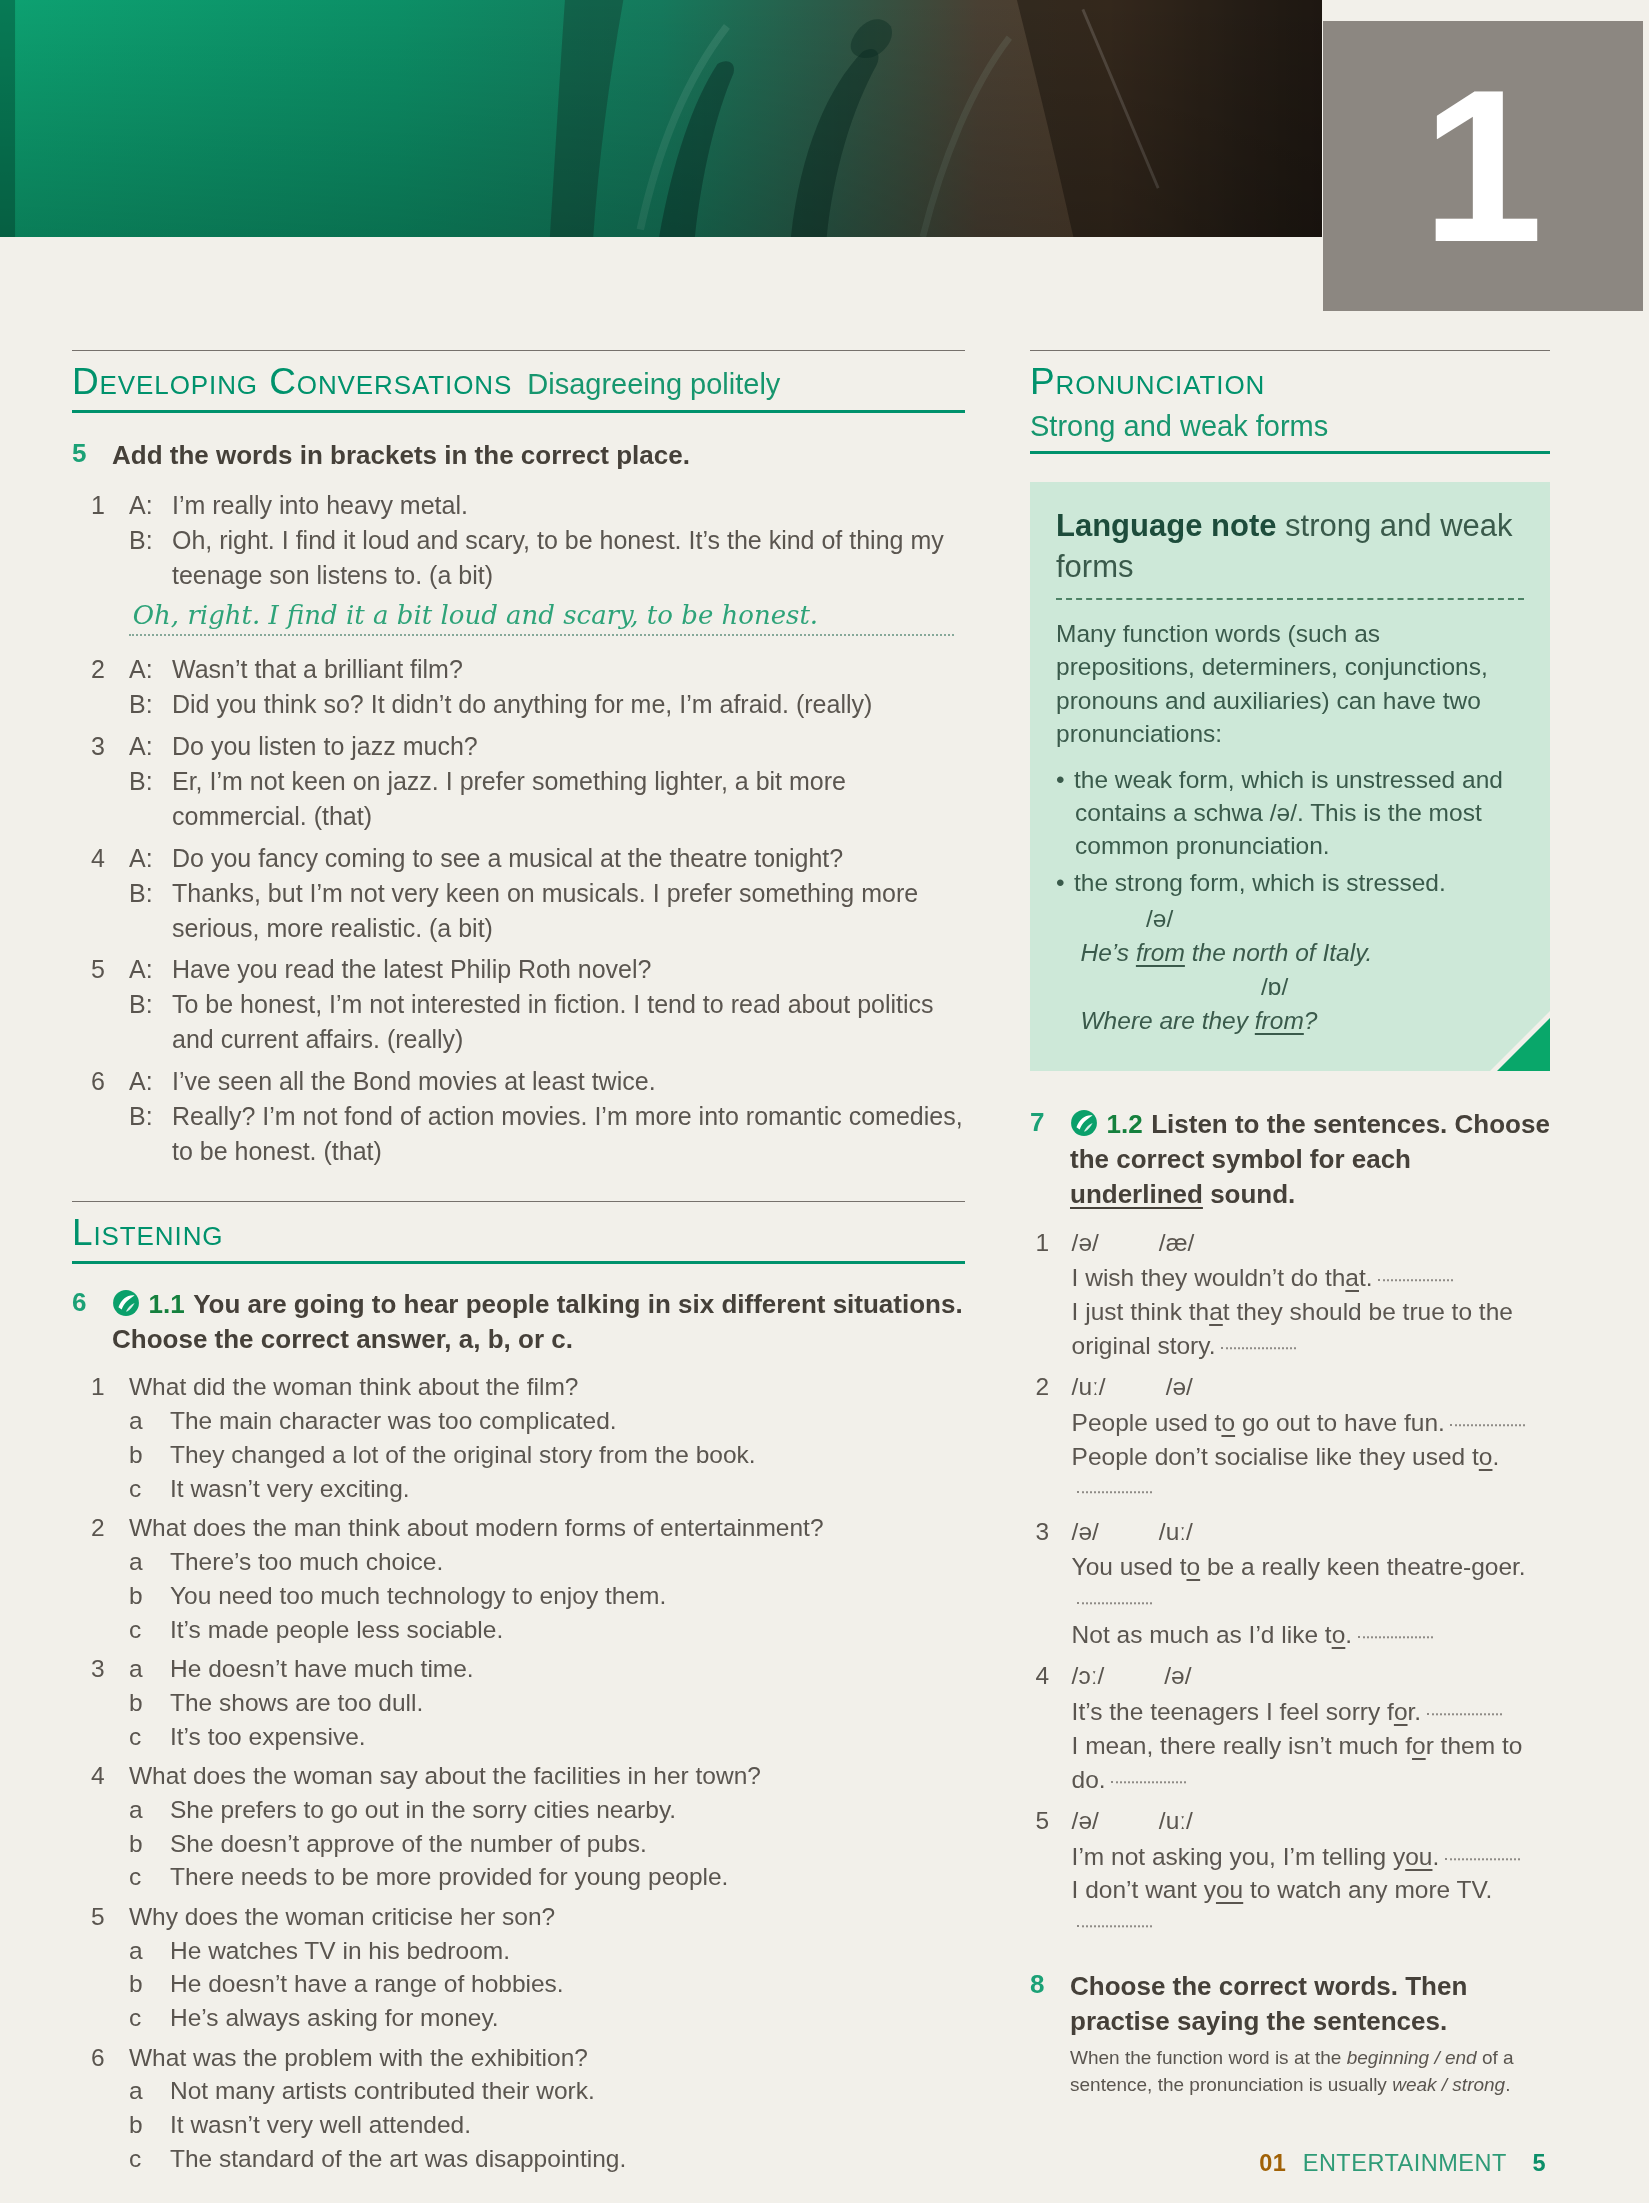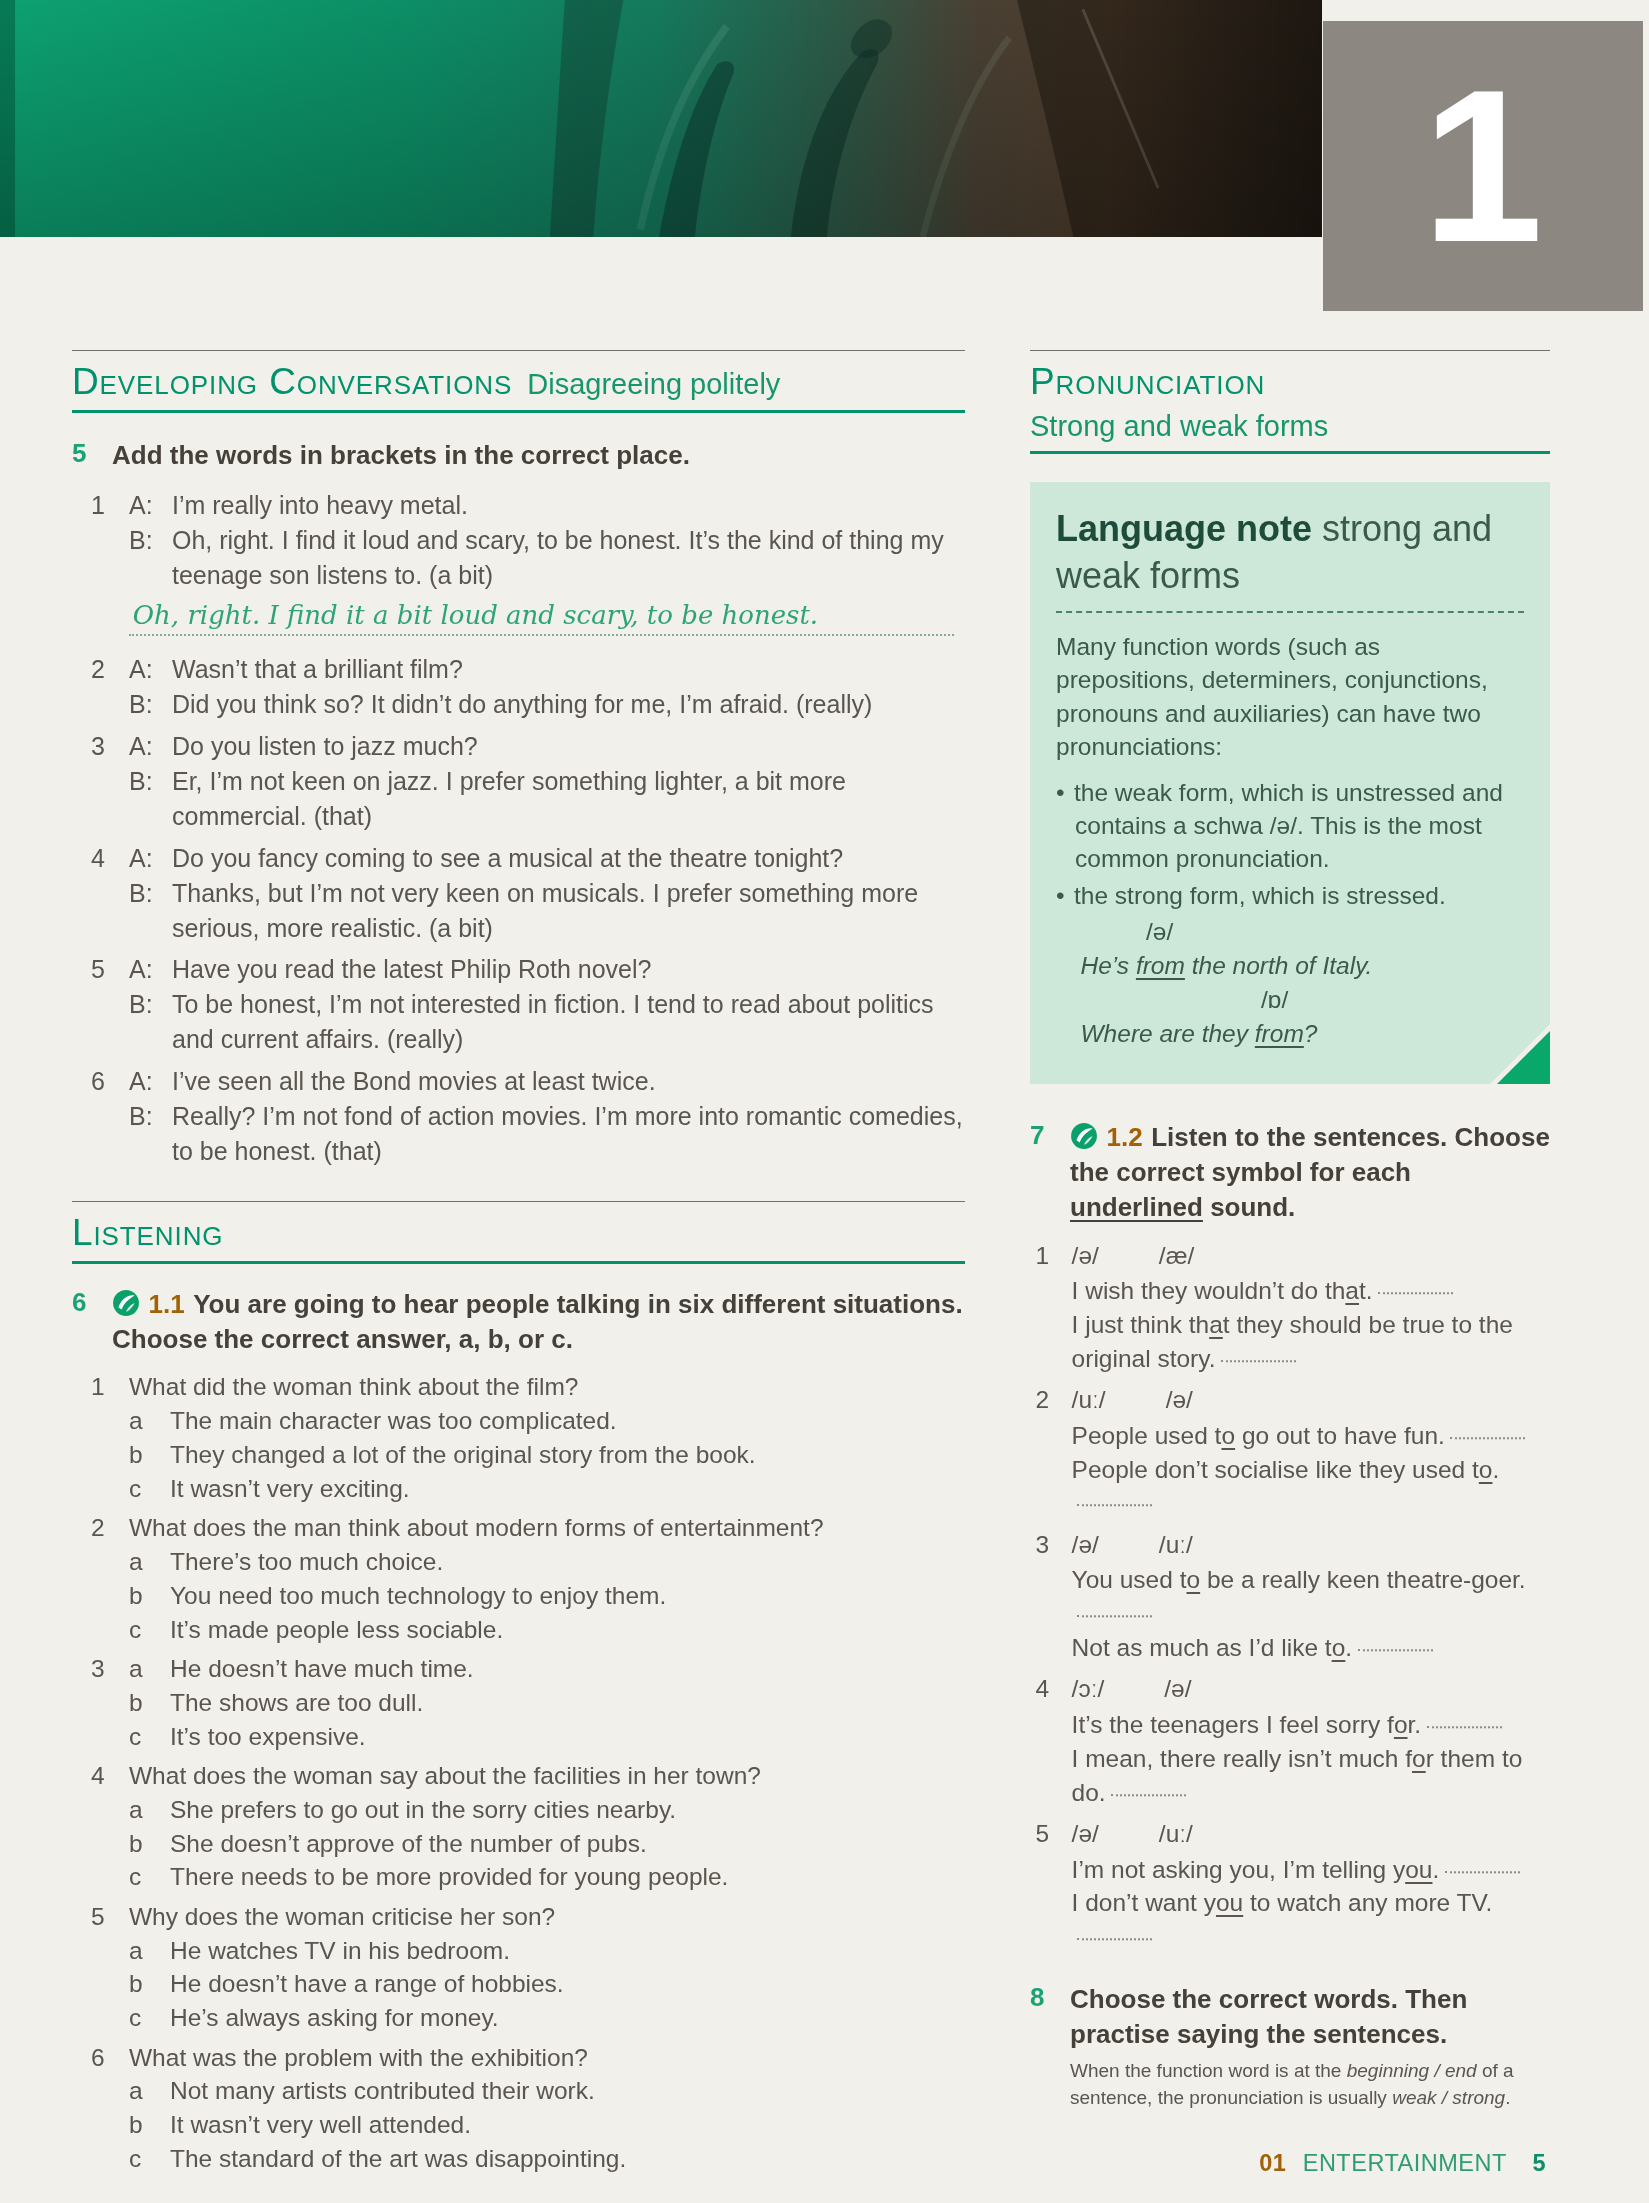--- a/index.html
+++ b/index.html
@@ -28,21 +28,21 @@
     font-size:37px; color:#00926c; display:inline; line-height:1.1;
   }
   .sec-sub { font-size:29px; color:#17966e; margin-left:15px; }
   .sec-sub-block { display:block; font-size:29px; color:#17966e; margin-top:7.5px; }
   
   .ex { margin-top:24.5px; }
   .ex-row { display:flex; }
   .ex-num { width:40px; flex:none; font-weight:bold; font-size:26px; color:#1ba176; }
   .ex-instr { flex:1; font-weight:bold; font-size:26px; line-height:1.36; color:#454039; }
   .audio-ic { vertical-align:-4.7px; margin-right:8.5px; }
-  .track { color:#a16207; font-weight:bold; margin-right:8.5px; }
+  .track { color:#15803d; font-weight:bold; margin-right:8.5px; }
   .u-word { text-decoration:underline; text-underline-offset:3.8px; }
   
   .dlg { margin:15px 0 0 19px; font-size:25px; line-height:1.4; color:#5a554f; }
   .dlg-item { display:flex; margin-bottom:6.6px; }
   .dlg-num { width:38px; flex:none; }
   .dlg-body { flex:1; }
   .dlg-line { display:flex; }
   .spk { width:43px; flex:none; }
   .dlg-text { flex:1; }
   .answer {
@@ -66,21 +66,21 @@
   .note::before {
     content:""; position:absolute; right:0; bottom:0; width:0; height:0;
     border-style:solid; border-width:0 0 60px 60px;
     border-color:transparent transparent #f2f0ea transparent;
   }
   .note::after {
     content:""; position:absolute; right:0; bottom:0; width:0; height:0;
     border-style:solid; border-width:0 0 53px 53px;
     border-color:transparent transparent #09a76a transparent;
   }
-  .note-title { font-size:36px; color:#3a5a4b; line-height:1.3; }
+  .note-title { font-size:31px; color:#3a5a4b; line-height:1.3; }
   .note-title .nt-strong { font-weight:bold; color:#1d4c3b; }
   .note-dash { border-bottom:2.8px dashed #4e8266; margin:11.3px 0 17px 0; }
   .note p.npara { margin:0 0 13px 0; }
   .note ul { list-style:none; margin:0; padding:0 0 0 19px; }
   .note li { margin-bottom:3.8px; }
   .note li::before { content:"•"; margin-left:-19px; margin-right:9.4px; color:#3a5a4b; }
   .note-ex-sym { margin:1.9px 0 0 90px; }
   .note-ex-sym.sym2 { margin-left:205px; }
   .note-ex-sent { font-style:italic; margin:0 0 1.9px 24.5px; }
   

